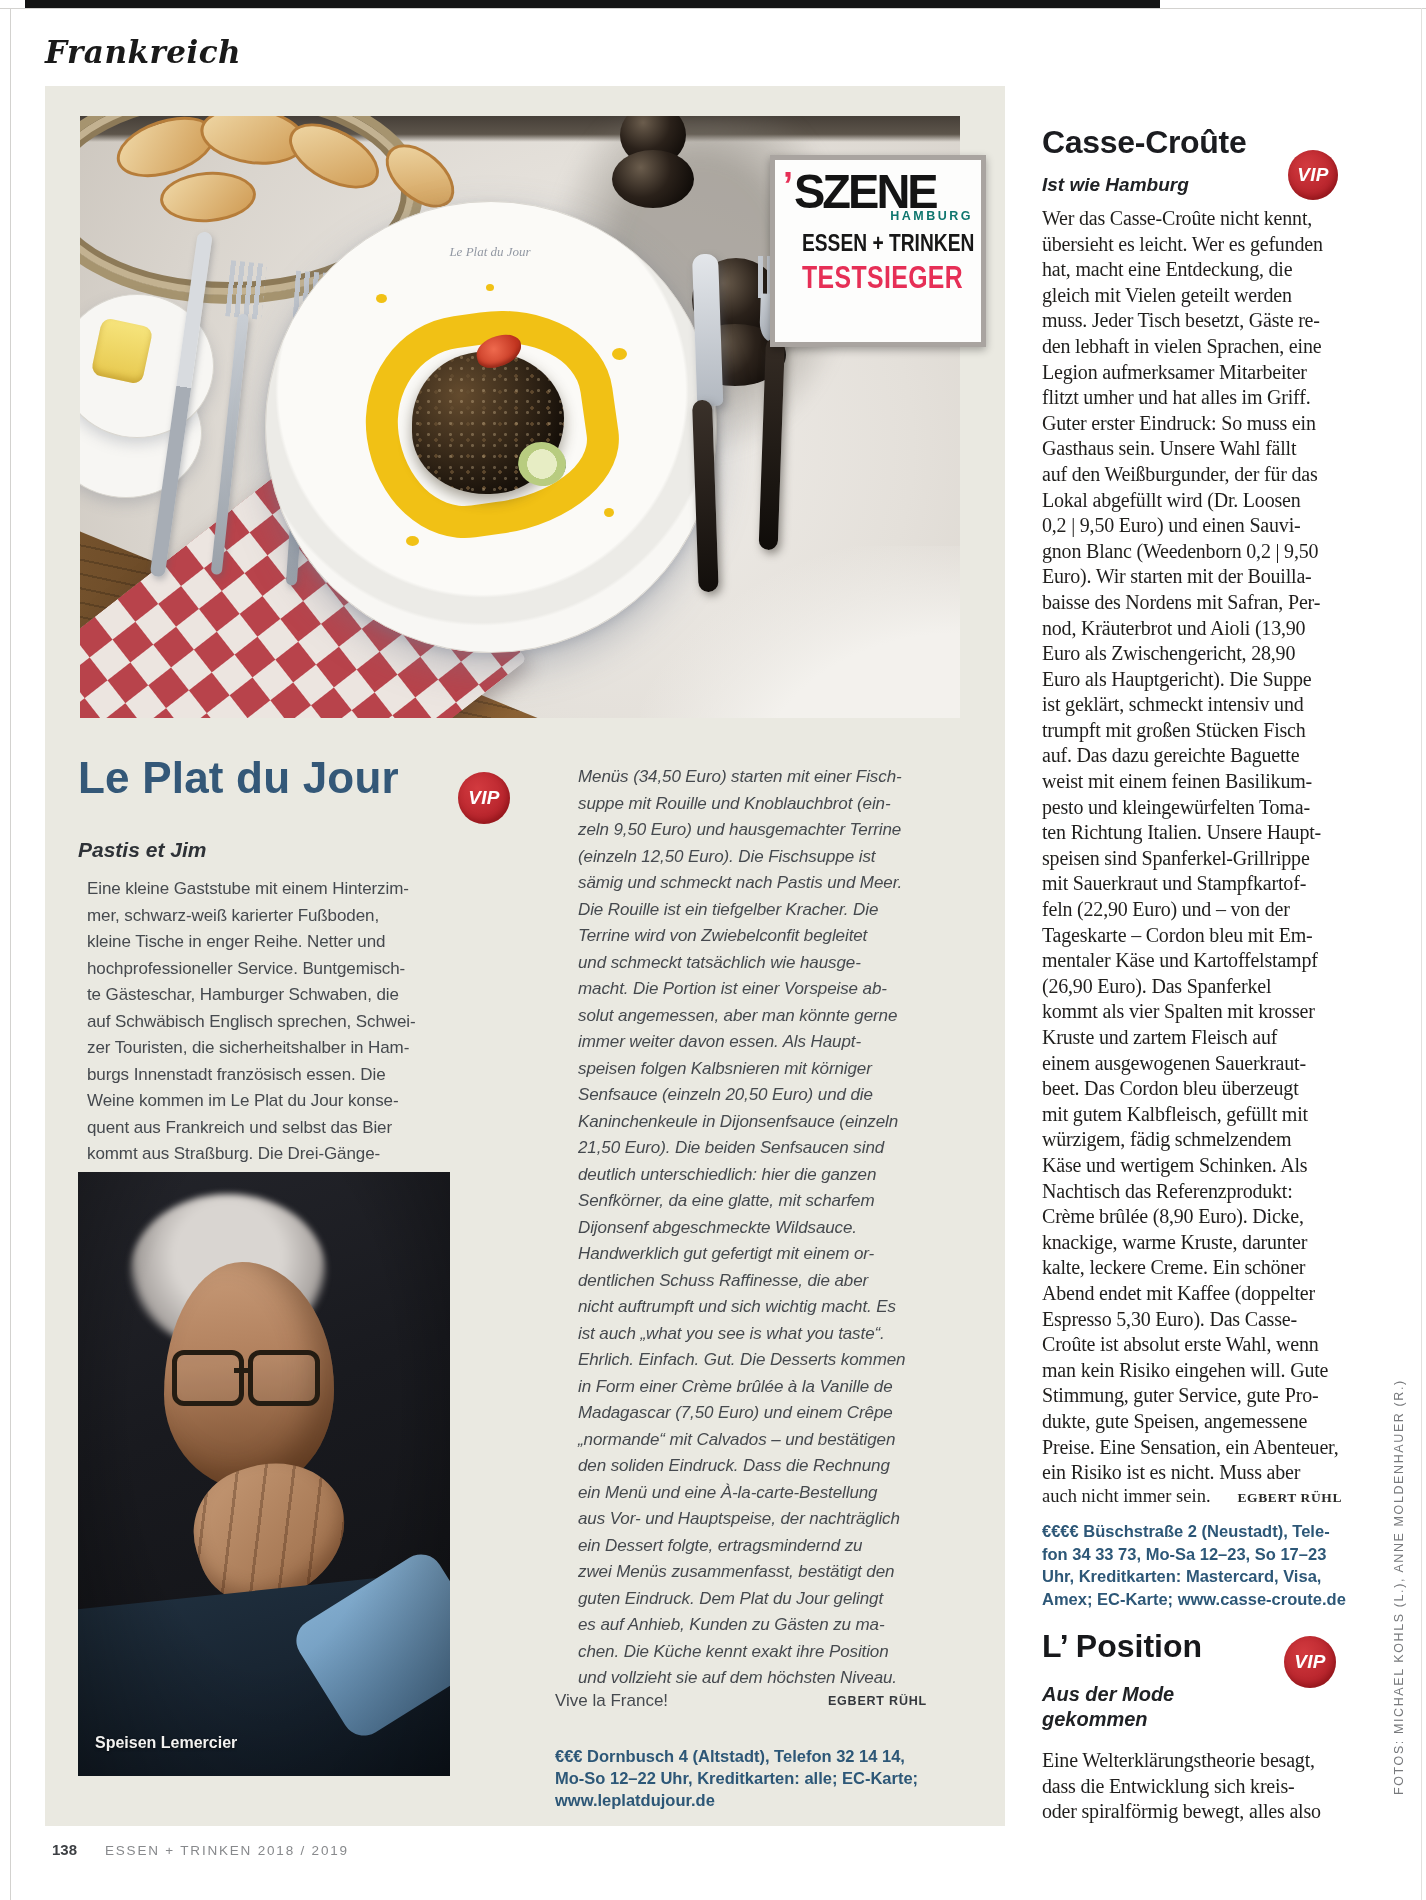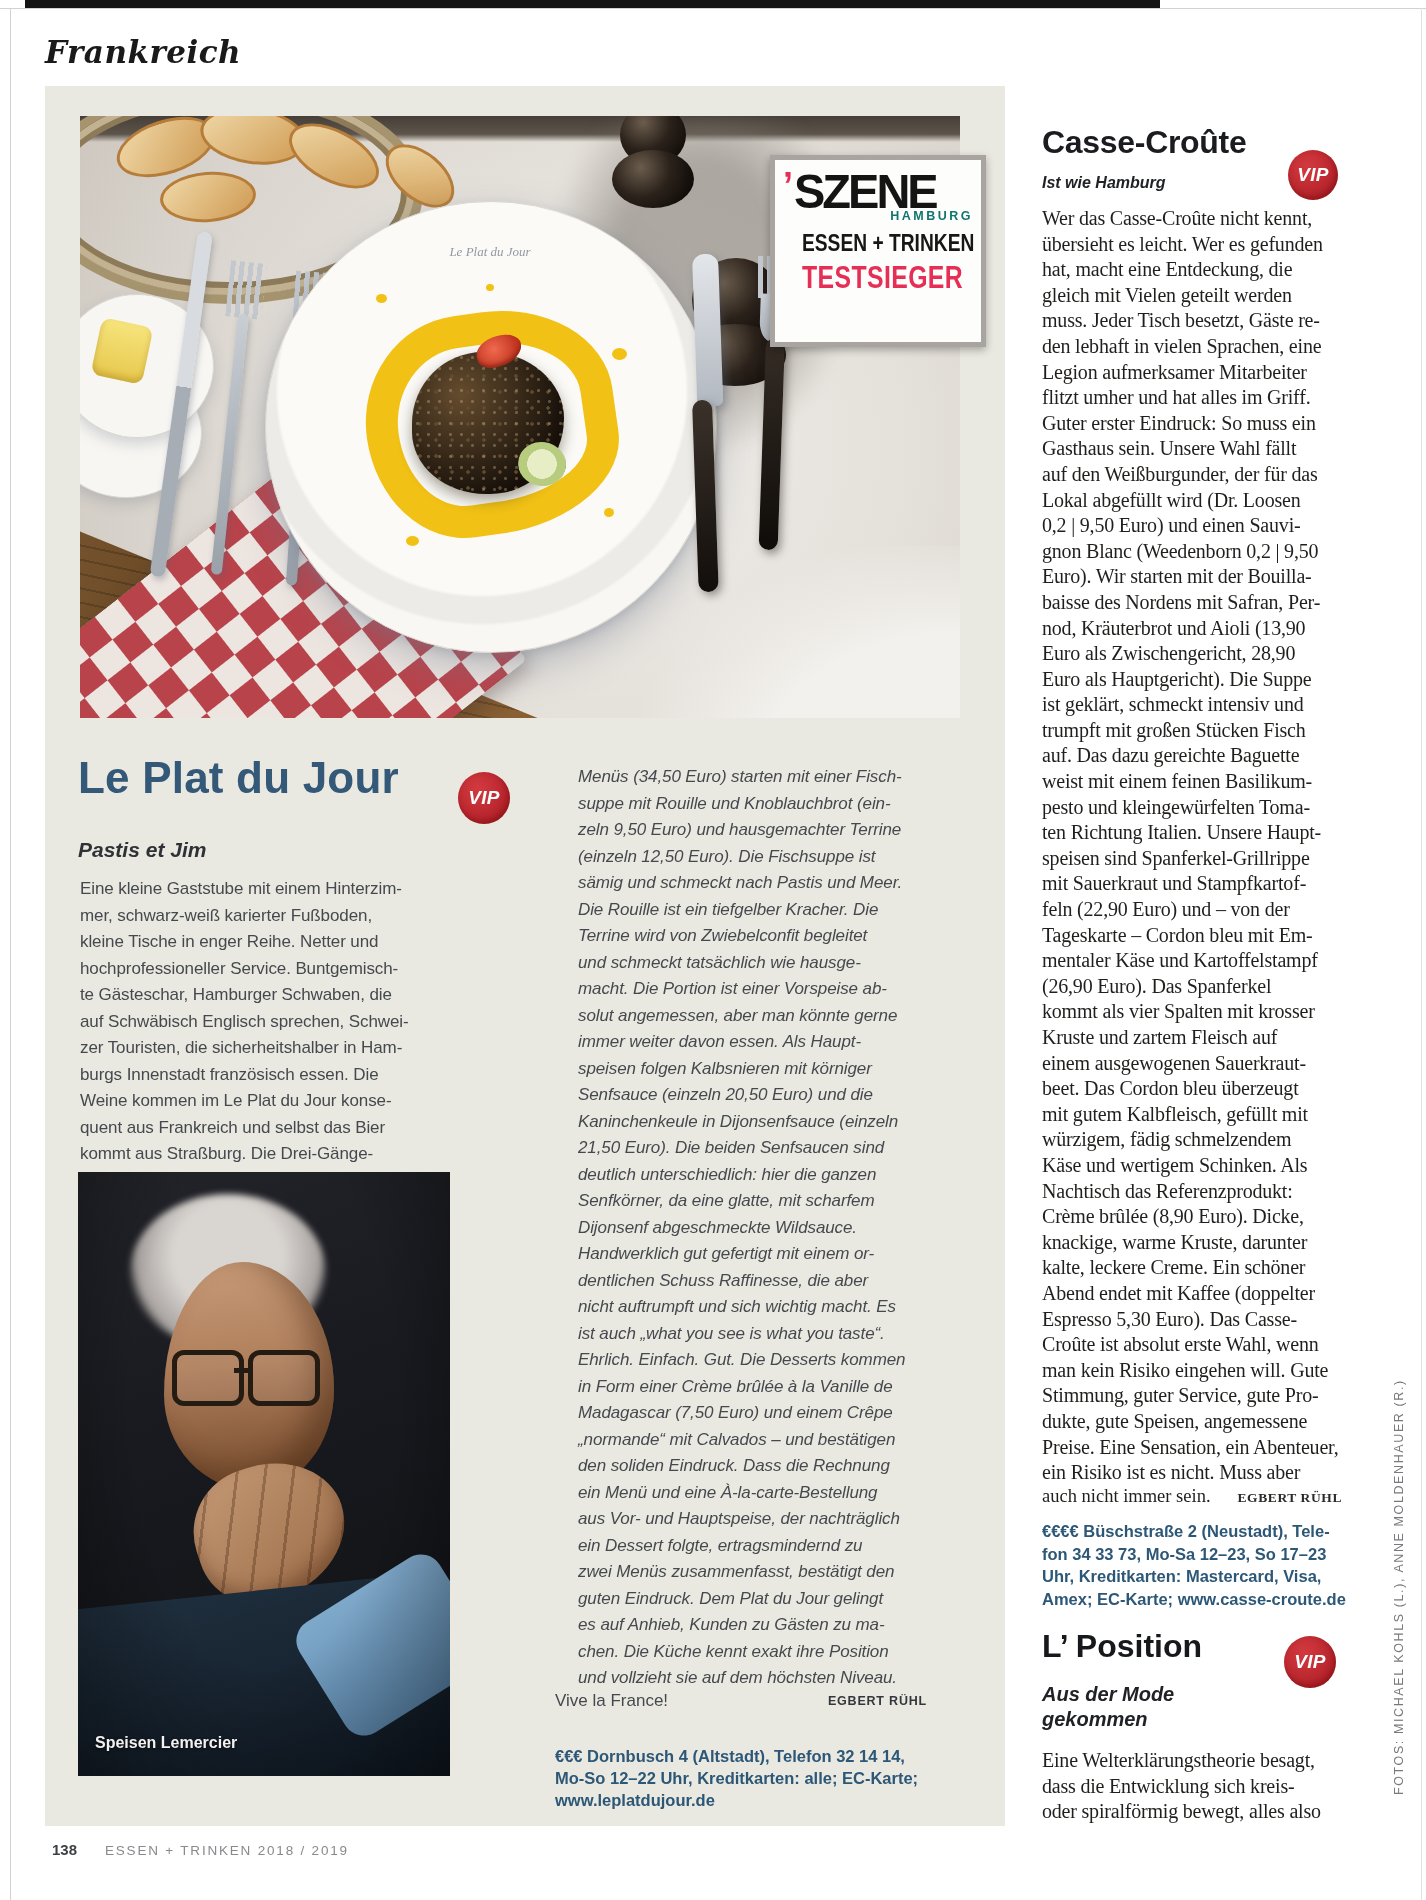--- a/index.html
+++ b/index.html
@@ -125,21 +125,21 @@
   .vip{width:52px;height:52px;border-radius:50%;display:flex;align-items:center;justify-content:center;
     background:radial-gradient(circle at 38% 32%, #d23a3f, #b5222a 72%);
     box-shadow:inset -2px -3px 6px rgba(80,0,0,.35);}
   .vip span{color:#fff;font-weight:700;font-style:italic;font-size:19px;letter-spacing:.3px;}
 
   
   .pd-title{left:78px;top:756px;font-size:44px;font-weight:700;color:#345878;letter-spacing:.2px;line-height:1;}
   .vip1{left:458px;top:772px;}
   .pd-sub{left:78px;top:838px;font-size:21px;font-weight:700;font-style:italic;color:#2e3237;}
   .body-sans{font-size:17px;line-height:26.5px;color:#45494e;letter-spacing:-.1px;}
-  .col-left{left:80px;top:876px;width:386px;}
+  .col-left{left:87px;top:876px;width:386px;}
   .col-mid{left:578px;top:764px;width:386px;font-style:italic;}
   .closing-line{left:555px;top:1691px;width:372px;display:flex;justify-content:space-between;align-items:center;}
   .closing-text{font-size:17px;color:#45494e;}
   .author-sans{font-size:12.5px;font-weight:700;letter-spacing:.8px;color:#33373c;}
   .contact{font-size:16.5px;line-height:22px;font-weight:700;color:#2d5777;}
   .contact1{left:555px;top:1745px;width:386px;}
 
   
   .portrait{left:78px;top:1172px;width:372px;height:604px;overflow:hidden;
     background:linear-gradient(160deg,#23242a 0%, #191a1f 40%, #101114 100%);}
@@ -165,21 +165,21 @@
   .pt-cuff{left:232px;top:408px;width:165px;height:130px;transform:rotate(-32deg);border-radius:22px;
     background:linear-gradient(#7fa9cb,#5d88ad);}
   .portrait::after{content:"";position:absolute;inset:0;
     background:radial-gradient(ellipse at 50% 38%, rgba(0,0,0,0) 50%, rgba(0,0,0,.42) 100%);}
   .pt-caption{left:17px;top:562px;font-size:16px;font-weight:700;color:#f3f2f0;z-index:2;
     text-shadow:0 1px 3px rgba(0,0,0,.6);}
 
   
   .cc-title{left:1042px;top:126px;font-size:32px;font-weight:800;color:#1b1c20;letter-spacing:-.3px;line-height:1;}
   .vip2{left:1288px;top:150px;width:50px;height:50px;}
-  .cc-sub{left:1042px;top:174px;font-size:16px;font-weight:700;font-style:italic;color:#202225;}
+  .cc-sub{left:1042px;top:174px;font-size:19px;font-weight:700;font-style:italic;color:#202225;}
   .body-serif{font-family:"Liberation Serif",serif;font-size:20px;line-height:25.6px;color:#201f1d;letter-spacing:-.2px;}
   .cc-body{left:1042px;top:206px;width:310px;}
   .cc-last{left:1042px;top:1486px;width:300px;display:flex;justify-content:space-between;align-items:baseline;}
   .cc-last-text{font-family:"Liberation Serif",serif;font-size:18.5px;color:#201f1d;}
   .author-serif{font-family:"Liberation Serif",serif;font-size:13.5px;font-weight:700;letter-spacing:.6px;color:#2a2a28;}
   .contact2{left:1042px;top:1520px;width:310px;line-height:22.5px;}
   .aub-title{left:1042px;top:1630px;font-size:32px;font-weight:800;color:#17181b;line-height:1;}
   .vip3{left:1284px;top:1636px;}
   .aub-sub{left:1042px;top:1682px;font-size:20px;font-weight:700;font-style:italic;color:#202225;line-height:25px;}
   .aub-body{left:1042px;top:1748px;width:310px;}

